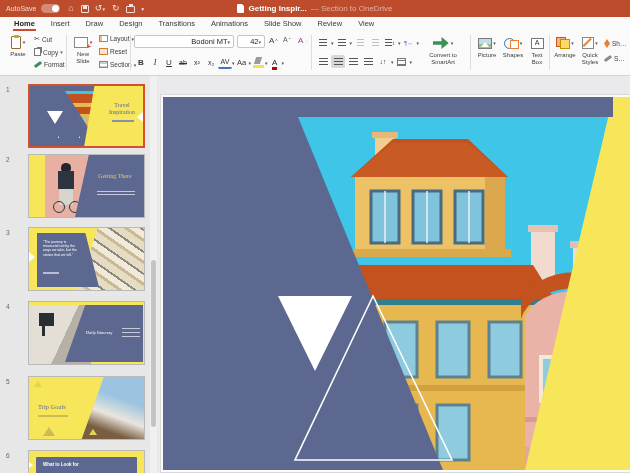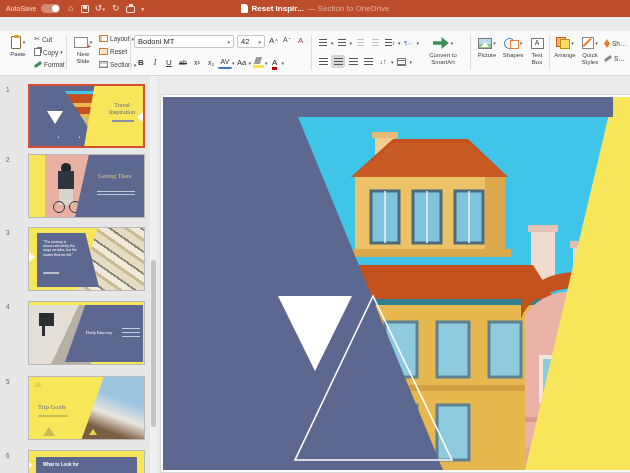--- a/index.html
+++ b/index.html
@@ -33,21 +33,21 @@
   
   #ribbon { position:absolute; left:0; top:31px; width:630px; height:45px; background:#FAFAFA; border-bottom:1px solid #D4D4D4; }
   .rsep { position:absolute; top:4px; bottom:5px; width:1px; background:#DDDDDD; }
   .bigbtn { position:absolute; display:flex; flex-direction:column; align-items:center; color:#3C3C3C; font-size:6px; line-height:6.5px; text-align:center; }
   .bigbtn .bicon { height:16px; display:flex; align-items:center; justify-content:center; margin-bottom:1px; }
   .srow { position:absolute; display:flex; align-items:center; gap:2px; font-size:6.5px; color:#3C3C3C; }
   .caret { font-size:5px; color:#555; }
   .mbtn { min-width:14px; height:13px; display:flex; align-items:center; justify-content:center; font-size:8px; color:#333; border-radius:2px; }
   .mbtn.sel { background:#D8D8D8; }
   .mbtn.dis { opacity:.35; }
-  .combo { height:13px; background:#fff; border:1px solid #C6C6C6; border-radius:2px; display:flex; align-items:center; justify-content:space-between; padding:0 3px; font-size:7.5px; color:#222; }
+  .combo { height:13px; background:#fff; border:1px solid #C6C6C6; border-radius:2px; display:flex; align-items:center; justify-content:flex-end; padding:0 3px; font-size:7.5px; color:#222; }
   .lines { width:9px; height:7px; background:repeating-linear-gradient(to bottom,#555 0 1px,transparent 1px 3px); }
   .lines.short { width:7px; }
   .clip-ico { width:10px; height:13px; border:1px solid #8A6D3B; border-radius:1px; background:#fff; position:relative; }
   .clip-ico:before { content:""; position:absolute; left:2px; top:-2px; width:5px; height:3px; background:#C9A227; border-radius:1px; }
   .slide-ico { width:14px; height:11px; border:1px solid #888; background:#fff; position:relative; }
   .slide-ico:before { content:"+"; position:absolute; right:-4px; bottom:-4px; font-size:7px; color:#C94B2B; font-weight:bold; }
   .pic-ico { width:14px; height:11px; border:1px solid #7A7A7A; background:linear-gradient(to bottom,#BFDCEE 55%,#9CC18F 55%); position:relative; }
   .pic-ico:before { content:""; position:absolute; left:2px; bottom:1px; border-left:4px solid transparent; border-right:4px solid transparent; border-bottom:5px solid #ffffff; }
   .shapes-ico { width:15px; height:12px; position:relative; }
   .shapes-ico:before { content:""; position:absolute; left:0; top:1px; width:9px; height:9px; border-radius:50%; border:1.5px solid #2E75B6; }
@@ -97,25 +97,36 @@
         </span>
       <span class="tb-ico">⌂</span>
       <span class="save-ico"></span>
       <span class="tb-ico">↺<span class="mini-caret">▾</span></span>
       <span class="tb-ico">↻</span>
       <span class="print-ico"></span>
       <span class="mini-caret">▼</span>
     </div>
     <div class="tb-center">
       <span class="doc-ico"></span>
-      <span class="tb-title">Reset Inspir...</span>
+      <span class="tb-title">Getting Inspir...</span>
       <span class="tb-status">— Section to OneDrive</span>
     </div>
   </div>
 
+  <div id="tabbar">
+    <span class="tab active">Home</span>
+    <span class="tab">Insert</span>
+    <span class="tab">Draw</span>
+    <span class="tab">Design</span>
+    <span class="tab">Transitions</span>
+    <span class="tab">Animations</span>
+    <span class="tab">Slide Show</span>
+    <span class="tab">Review</span>
+    <span class="tab">View</span>
+  </div>
 
   <div id="ribbon">
 
     <div class="bigbtn" style="left:4px; top:3px; width:28px;">
       <span class="bicon">
           <span class="clip-ico"></span>
           <span class="caret" style="margin-left:2px;">▾</span>
         </span>
       <span>Paste</span>
     </div>

